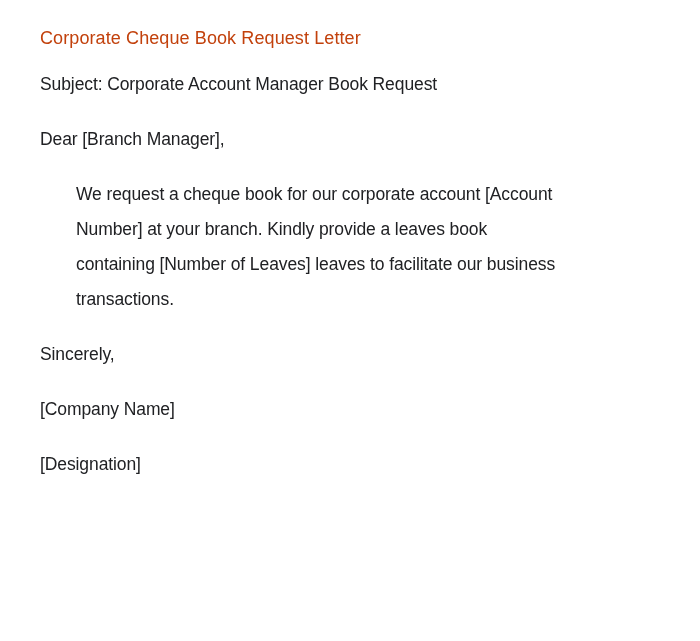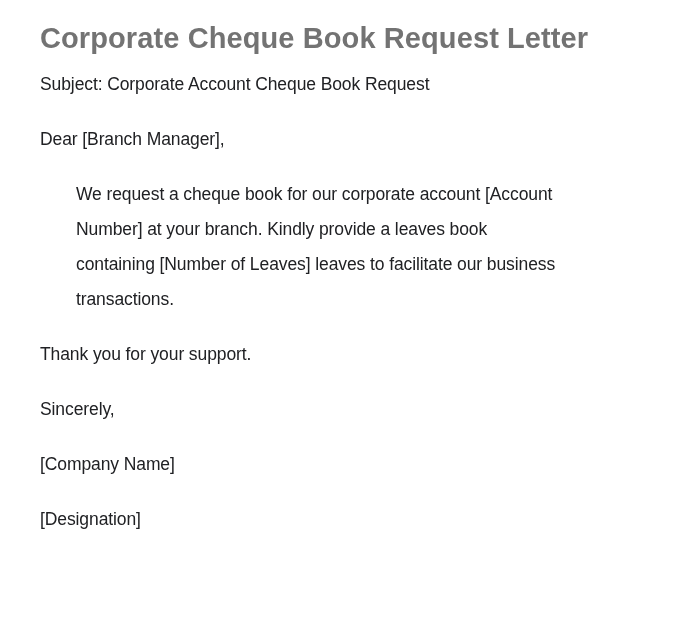--- a/index.html
+++ b/index.html
@@ -13,25 +13,25 @@
     overflow: hidden;
     font-family: "Liberation Sans", "DejaVu Sans", sans-serif;
     color: #202124;
   }
   .letter {
     padding: 25px 40px 0 40px;
     box-sizing: border-box;
     width: 700px;
   }
   .letter-title {
-    font-size: 29px;
-    font-weight: 700;
+    font-size: 18px;
+    font-weight: 400;
     line-height: 26px;
     margin: 0 0 16px 0;
-    color: #737373;
+    color: #c2410c;
     letter-spacing: 0.1px;
   }
   .para {
     font-size: 17.5px;
     line-height: 35px;
     margin: 0 0 20px 0;
     letter-spacing: -0.1px;
   }
   .para .line {
     display: block;
@@ -39,32 +39,31 @@
     margin-left: 36px;
   }
 </style>
 </head>
 <body>
 
 <article class="letter">
 
   <h1 class="letter-title">Corporate Cheque Book Request Letter</h1>
 
-  <p class="para">Subject: Corporate Account Cheque Book Request</p>
+  <p class="para">Subject: Corporate Account Manager Book Request</p>
 
   <p class="para">Dear [Branch Manager],</p>
 
   <p class="para">
     <span class="line">We request a cheque book for our corporate account [Account</span>
     <span class="line">Number] at your branch. Kindly provide a leaves book</span>
     <span class="line">containing [Number of Leaves] leaves to facilitate our business</span>
     <span class="line">transactions.</span>
   </p>
 
-  <p class="para">Thank you for your support.</p>
 
   <p class="para">Sincerely,</p>
 
 
   <p class="para">[Company Name]</p>
 
   <p class="para">[Designation]</p>
 
 </article>
 

